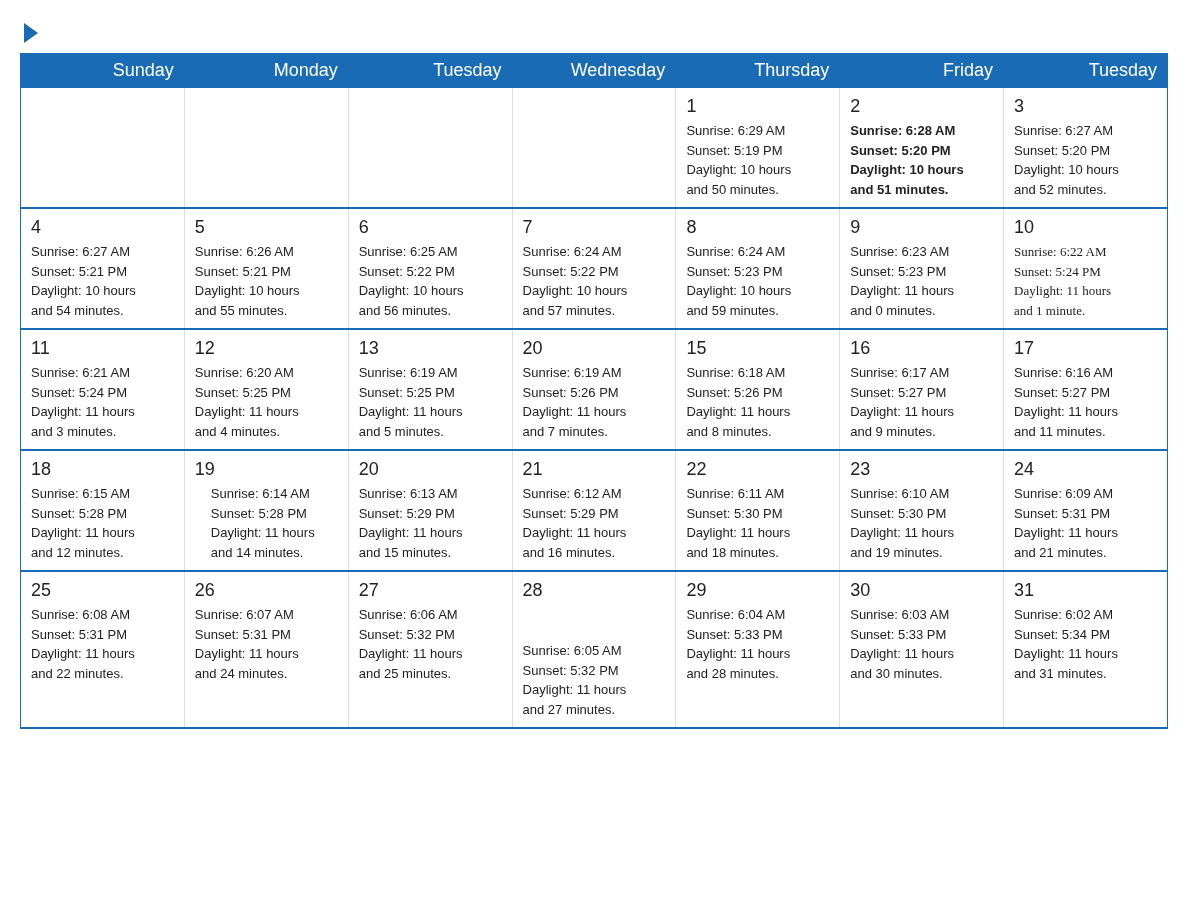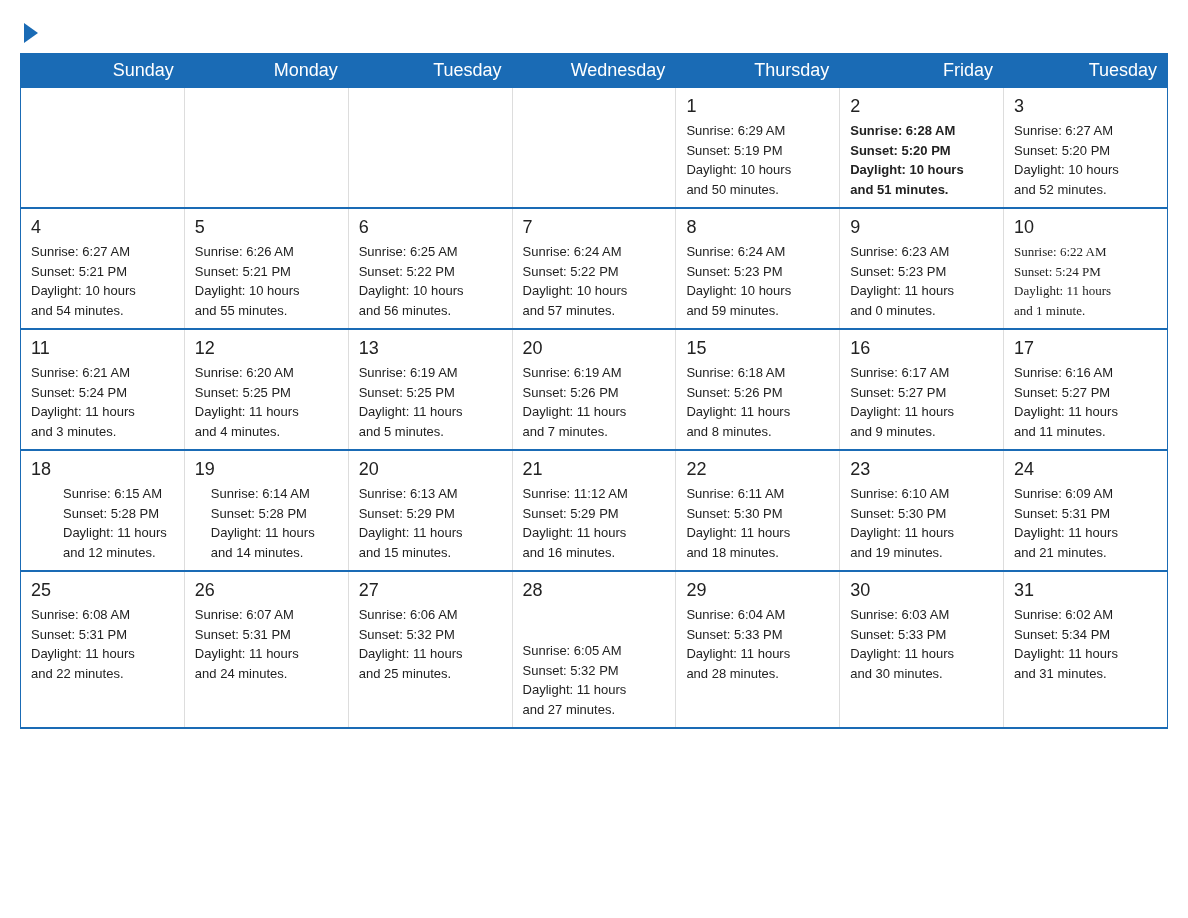--- a/index.html
+++ b/index.html
@@ -266,42 +266,42 @@
           <span class="day-number">17</span>
           <div class="day-info" style="white-space: pre-line;">Sunrise: 6:16 AM
 Sunset: 5:27 PM
 Daylight: 11 hours
 and 11 minutes.</div>
         </td>
       </tr>
       <tr>
         <td>
           <span class="day-number">18</span>
-          <div class="day-info" style="white-space: pre-line; margin-left: 32px;">Sunrise: 6:15 AM
+          <div class="day-info" style="white-space: pre-line;">Sunrise: 6:15 AM
 Sunset: 5:28 PM
 Daylight: 11 hours
 and 12 minutes.</div>
         </td>
         <td>
           <span class="day-number">19</span>
           <div class="day-info" style="white-space: pre-line; margin-left: 16px;">Sunrise: 6:14 AM
 Sunset: 5:28 PM
 Daylight: 11 hours
 and 14 minutes.</div>
         </td>
         <td>
           <span class="day-number">20</span>
           <div class="day-info" style="white-space: pre-line;">Sunrise: 6:13 AM
 Sunset: 5:29 PM
 Daylight: 11 hours
 and 15 minutes.</div>
         </td>
         <td>
           <span class="day-number">21</span>
-          <div class="day-info" style="white-space: pre-line;">Sunrise: 11:12 AM
+          <div class="day-info" style="white-space: pre-line;">Sunrise: 6:12 AM
 Sunset: 5:29 PM
 Daylight: 11 hours
 and 16 minutes.</div>
         </td>
         <td>
           <span class="day-number">22</span>
           <div class="day-info" style="white-space: pre-line;">Sunrise: 6:11 AM
 Sunset: 5:30 PM
 Daylight: 11 hours
 and 18 minutes.</div>

